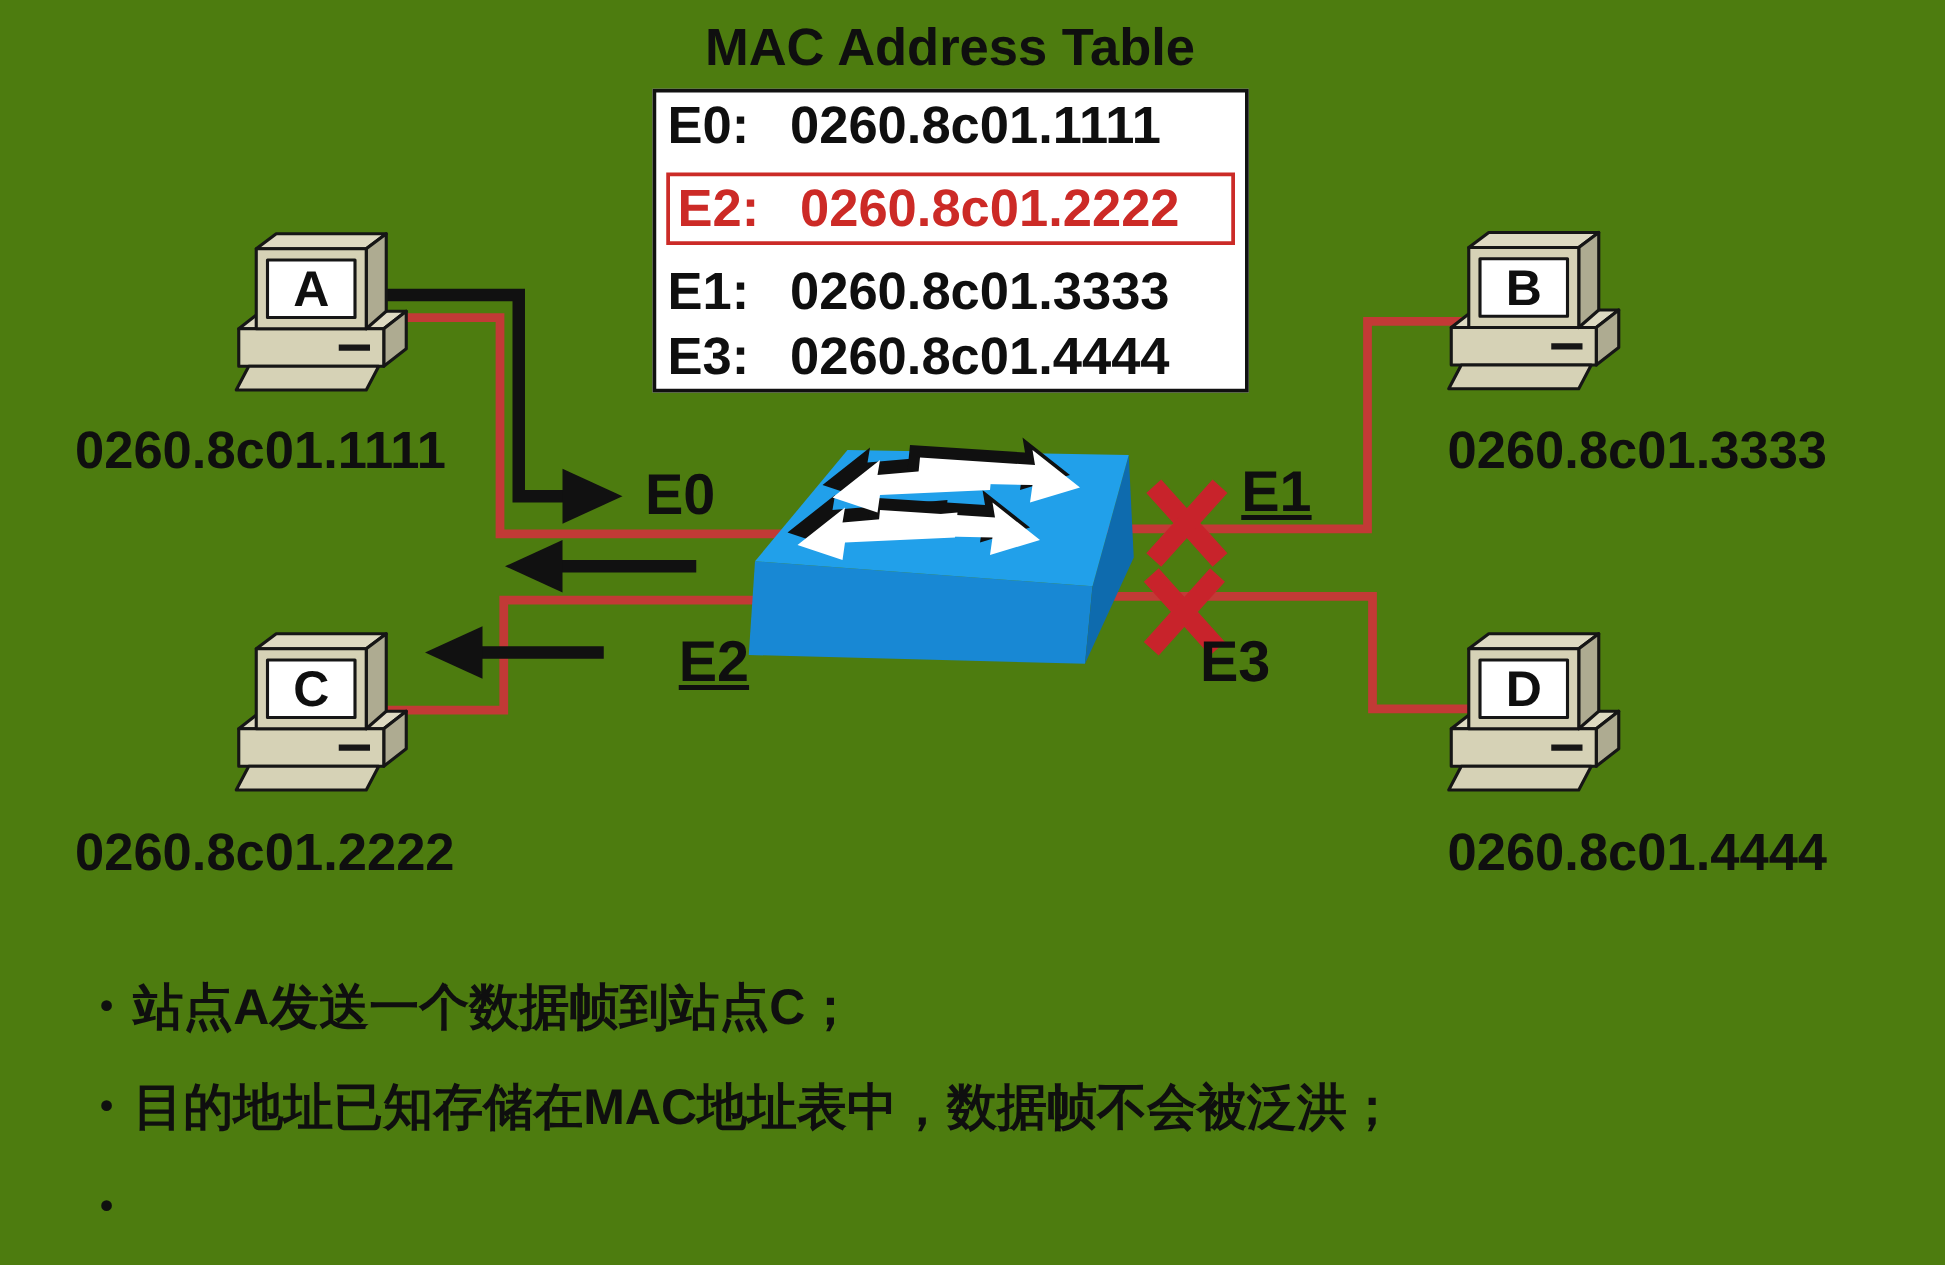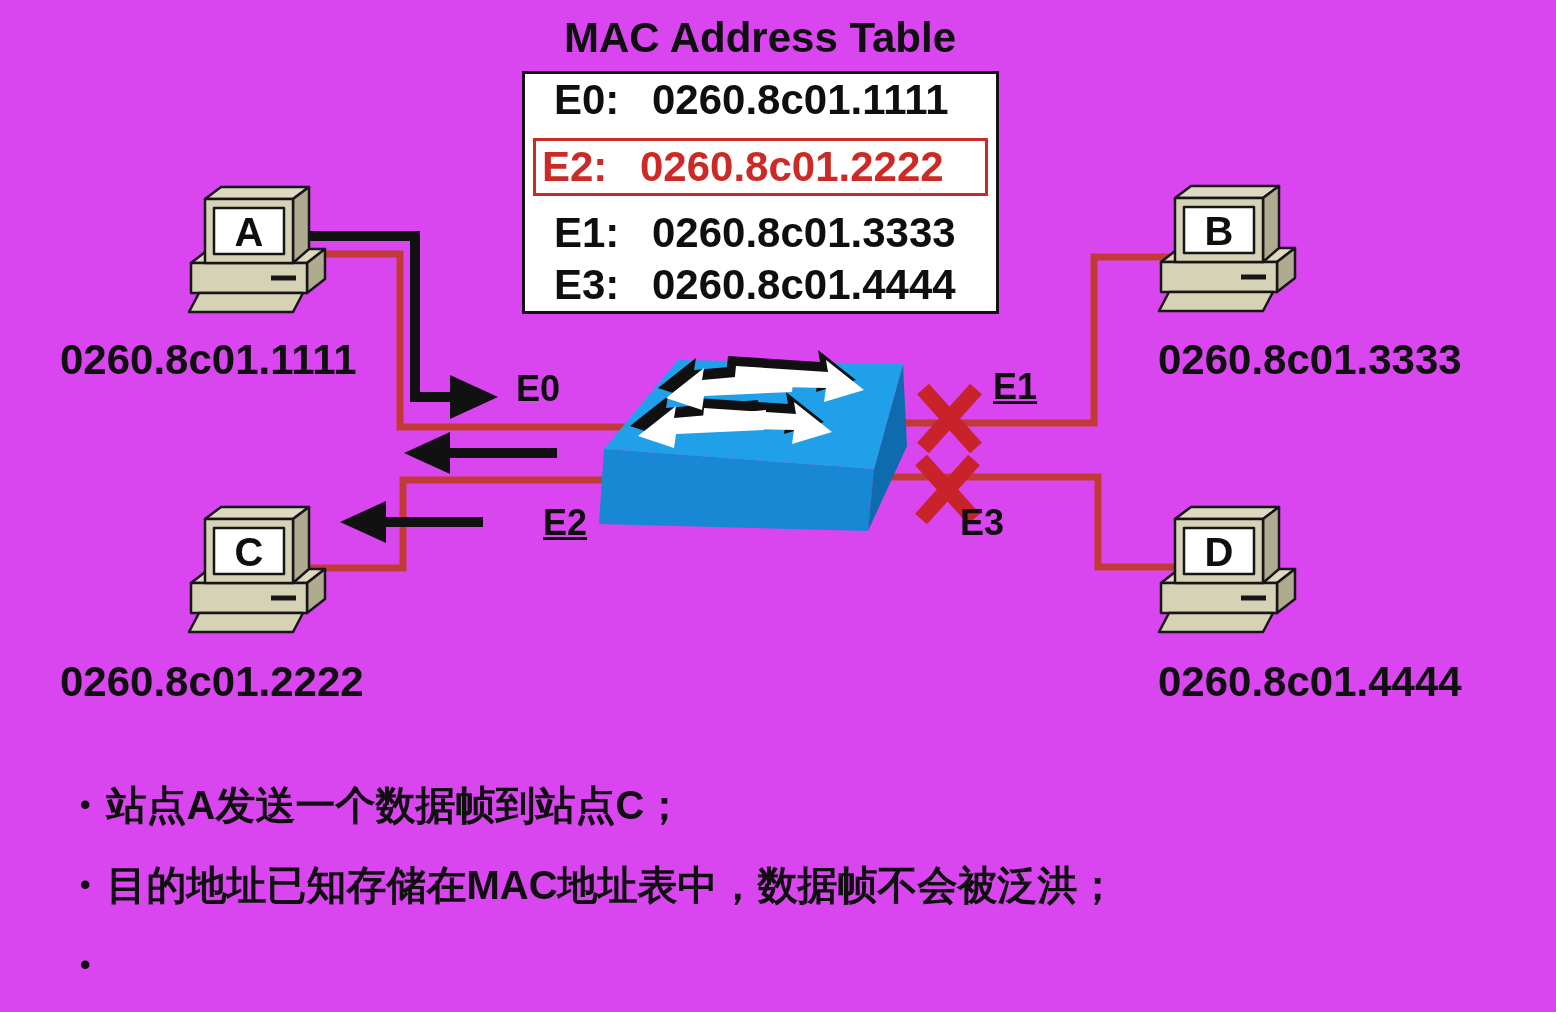--- a/index.html
+++ b/index.html
@@ -1,40 +1,40 @@
 <!DOCTYPE html>
 <html><head>
 <meta charset="utf-8">
 <style>
   html,body{margin:0;padding:0;background:#ffffff;}
   .stage{
-    position:relative;width:1556px;height:1012px;background:#d946ef;
+    position:relative;width:1556px;height:1012px;background:#4d7c0f;
     font-family:"Liberation Sans",sans-serif;color:#0f0f0f;overflow:hidden;
   }
   .stage svg{position:absolute;left:0;top:0;}
   .abs{position:absolute;white-space:nowrap;}
   .title{
     left:520px;top:14px;width:480px;text-align:center;
     font-size:42px;font-weight:bold;letter-spacing:0px;
   }
   .mac-table{
     left:522px;top:71px;width:471px;height:237px;
     border:3px solid #111111;display:flex;flex-direction:column;
     position:absolute;background:#ffffff;
   }
   .trow{
     flex:1;display:flex;align-items:center;
-    font-size:42px;font-weight:bold;padding-left:29px;
+    font-size:42px;font-weight:bold;padding-left:9px;
   }
   .trow .port{width:98px;}
   .trow.hl{
     color:#cc2a26;border:3px solid #cb2b27;margin:12px 8px;
     padding-left:6px;
   }
-  .portlbl{font-size:36px;font-weight:bold;text-align:center;}
+  .portlbl{font-size:46px;font-weight:bold;text-align:center;}
   .pclbl{font-size:40px;font-weight:bold;width:64px;text-align:center;}
   .maclbl{font-size:42px;font-weight:bold;}
   .notes{position:absolute;left:80px;top:782px;}
   .note{
     display:flex;align-items:center;height:46px;margin-bottom:34px;
     font-size:40px;font-weight:bold;white-space:nowrap;
   }
   .note .dot{font-size:30px;margin-right:16px;font-weight:bold;}
 </style>
 </head>

